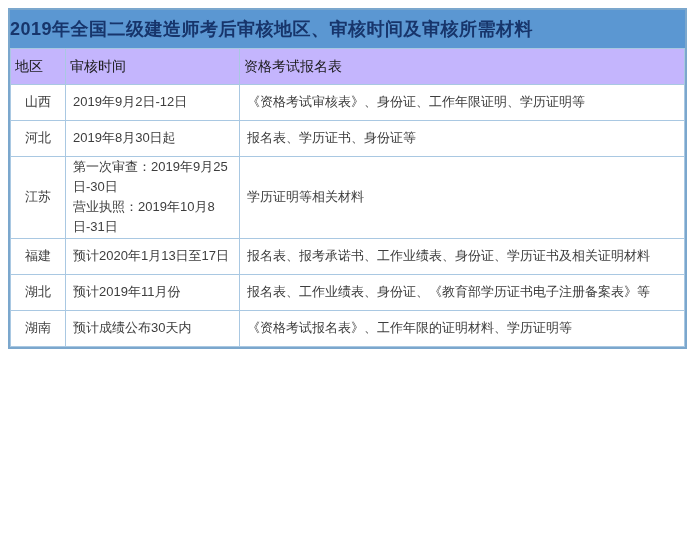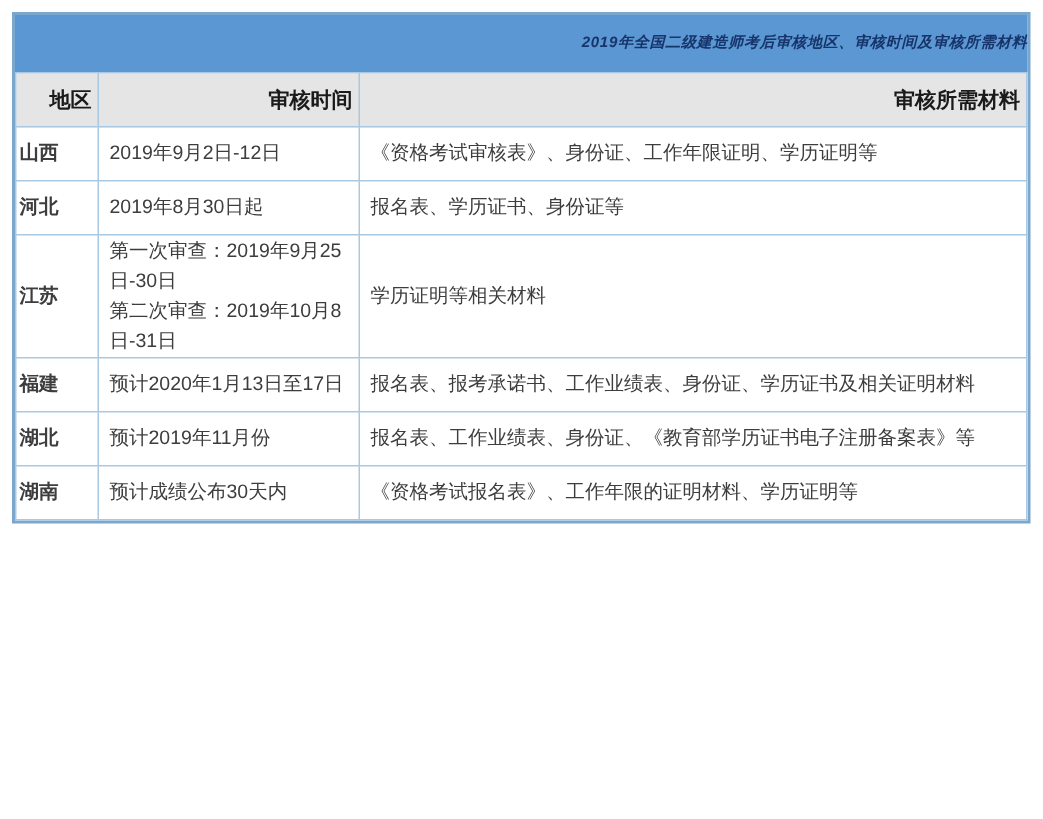--- a/index.html
+++ b/index.html
@@ -18,96 +18,95 @@
   }
   .table-outer{
     position:absolute;left:8px;top:8px;width:679px;
     border:2px solid var(--border-outer);
     background:#ffffff;
   }
   .title-bar{
     background:var(--title-bg);
     color:var(--title-text);
     font-weight:bold;
-    font-size:10px;
-    text-align:right;
+    font-size:18px;
+    text-align:left;
     height:38px;
     line-height:38px;
     letter-spacing:0.5px;
     white-space:nowrap;
     overflow:hidden;
-    font-style:italic;
   }
   table{
     width:100%;
     border-collapse:collapse;
     table-layout:fixed;
   }
   col.c1{width:55px;}
   col.c2{width:174px;}
   th{
     border:1px solid var(--border-inner);
-    background:#e5e5e5;
+    background:#c4b5fd;
     color:var(--header-text);
     font-size:14px;
-    font-weight:bold;
+    font-weight:normal;
     height:36px;
-    text-align:right;
+    text-align:left;
     padding:2px 4px;
   }
   td{
     border:1px solid var(--border-inner);
     color:var(--body-text);
     font-size:13px;
     height:36px;
     padding:0 7px;
     line-height:1.55;
     vertical-align:middle;
     background:#ffffff;
   }
-  td.c-region{padding:4px 2px;font-weight:bold;}
+  td.c-region{text-align:center;padding:4px 2px;}
   td.c-time{white-space:pre-line;}
   td.c-materials{}
 </style>
 </head>
 <body>
 
 <div class="table-outer">
   <div class="title-bar">2019年全国二级建造师考后审核地区、审核时间及审核所需材料</div>
   <table>
     <colgroup>
       <col class="c1">
         <col class="c2">
         <col class="c3">
     </colgroup>
     <thead>
       <tr>
         <th>地区</th>
         <th>审核时间</th>
-        <th>审核所需材料</th>
+        <th>资格考试报名表</th>
       </tr>
     </thead>
     <tbody>
   <tr>
     <td class="c-region">山西</td>
     <td class="c-time">2019年9月2日-12日</td>
     <td class="c-materials">《资格考试审核表》、身份证、工作年限证明、学历证明等</td>
   </tr>
 
   <tr>
     <td class="c-region">河北</td>
     <td class="c-time">2019年8月30日起</td>
     <td class="c-materials">报名表、学历证书、身份证等</td>
   </tr>
 
 
   <tr>
     <td class="c-region">江苏</td>
     <td class="c-time">第一次审查：2019年9月25日-30日
-第二次审查：2019年10月8日-31日</td>
+营业执照：2019年10月8日-31日</td>
     <td class="c-materials">学历证明等相关材料</td>
   </tr>
 
 
 
   <tr>
     <td class="c-region">福建</td>
     <td class="c-time">预计2020年1月13日至17日</td>
     <td class="c-materials">报名表、报考承诺书、工作业绩表、身份证、学历证书及相关证明材料</td>
   </tr>

